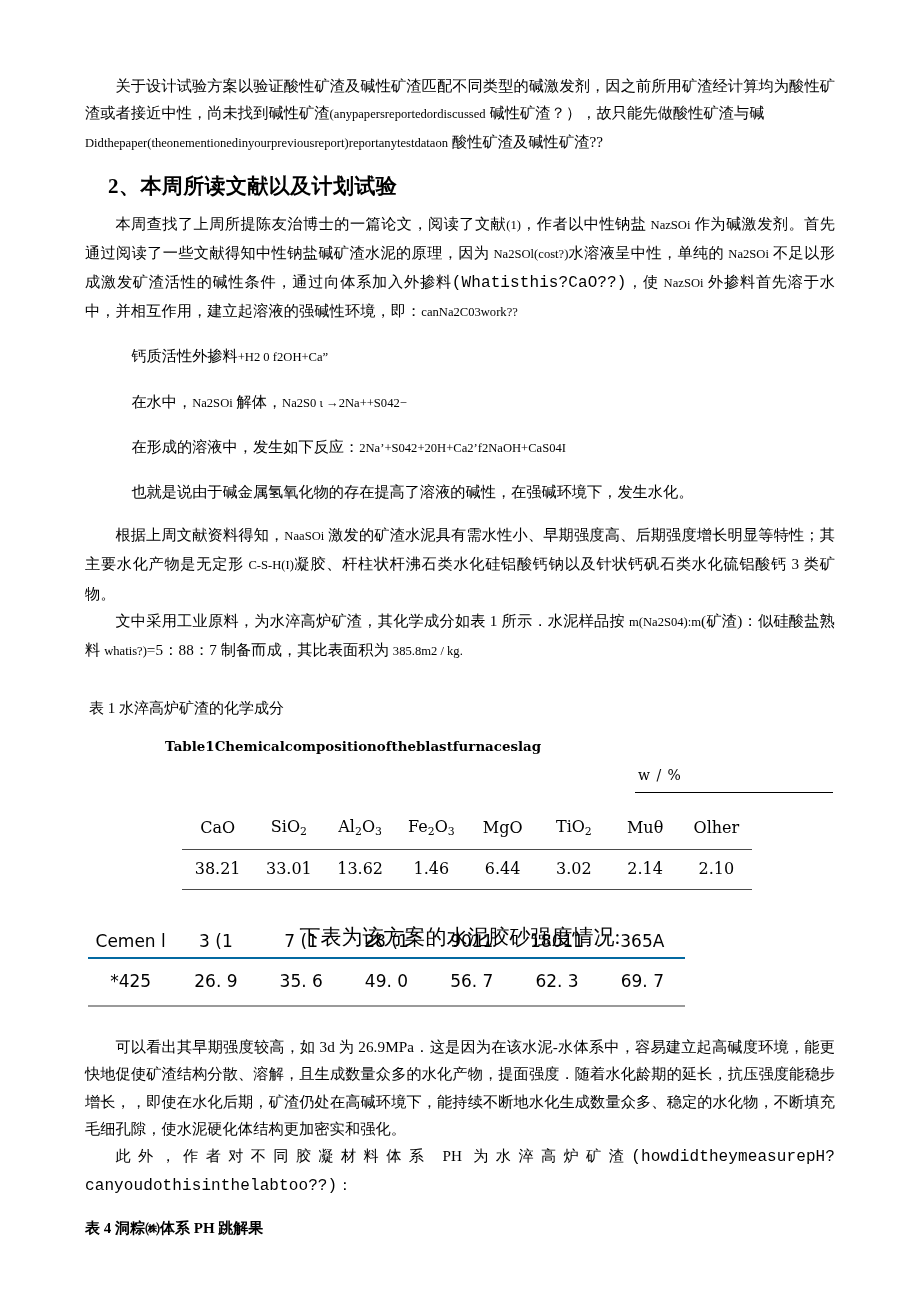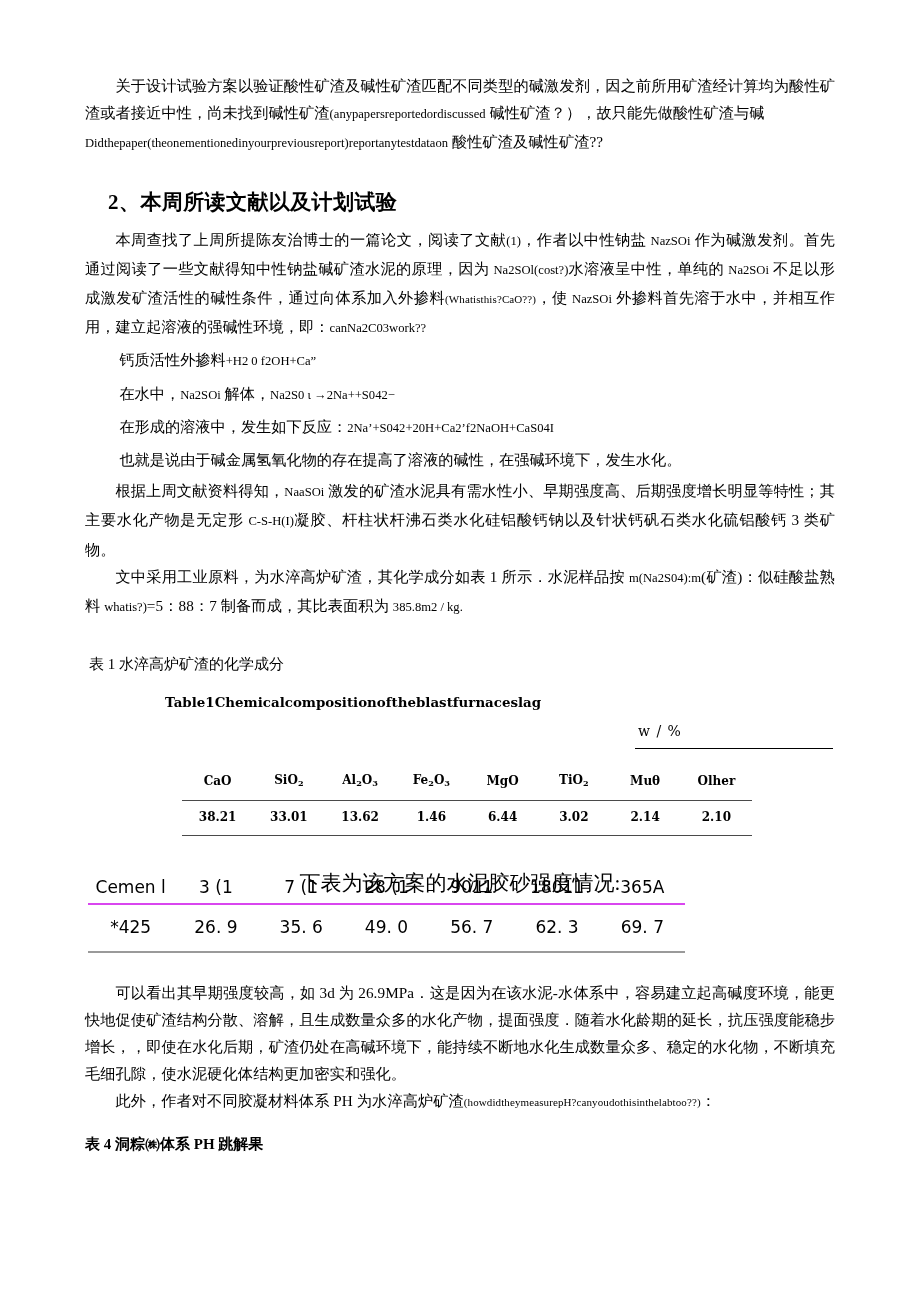--- a/index.html
+++ b/index.html
@@ -37,51 +37,51 @@
     letter-spacing: 0.1px;
   }
   .para.indent { text-indent: 2em; }
 
   .latin {
     font-family: "Liberation Serif", "DejaVu Serif", serif;
     font-size: 12.6px;
     letter-spacing: 0px;
   }
   .latin-sm {
-    font-family: Liberation Serif, serif;
-    font-size: 11px;
+    font-family: Liberation Mono, monospace;
+    font-size: 16px;
   }
   sub { font-size: 0.68em; vertical-align: -0.28em; }
 
   
   .stretch-line {
     display: block;
     text-align: justify;
     text-align-last: justify;
     text-indent: 0;
   }
 
   
   .h2 {
     font-family: "DejaVu Serif", "Liberation Serif", serif;
     font-weight: bold;
     font-size: 21px;
     line-height: 36px;
-    margin: 26px 0 6px 0;
+    margin: 10px 0 6px 0;
     text-indent: 1.1em;
     letter-spacing: 0.4px;
   }
   .h2 .num { font-family: "Liberation Serif", serif; }
 
   
   .eqline {
     font-size: 15.2px;
     line-height: 27.2px;
     text-indent: 2em;
-    margin: 4px;
+    margin: 16px;
   }
 
   
   .cap-cn {
     text-align: left;
     font-size: 15px;
     line-height: 26px;
     margin: 4px;
   }
   .cap-en {
@@ -122,22 +122,22 @@
     background: #000;
   }
   table.t1 {
     border-collapse: collapse;
     width: 570px;
     margin-left: 97px;
     table-layout: fixed;
   }
   table.t1 th, table.t1 td {
     font-family: "DejaVu Serif", "Liberation Serif", serif;
-    font-weight: bold;
-    font-size: 12px;
+    font-weight: normal;
+    font-size: 16px;
     text-align: center;
     padding: 9px 0 11px 0;
     border: none;
   }
   table.t1 thead th { padding-top: 20px; }
   table.t1 thead tr { border-bottom: 1.4px solid #4a4a4a; }
   table.t1 tbody tr { border-bottom: 1.4px solid #4a4a4a; }
 
   
   .t2-note {
@@ -154,21 +154,21 @@
     table-layout: fixed;
   }
   table.t2 th, table.t2 td {
     font-family: "DejaVu Sans", "Liberation Sans", sans-serif;
     font-size: 17px;
     text-align: center;
     padding: 4px 0 6px 0;
     border: none;
     font-weight: normal;
   }
-  table.t2 thead tr { border-bottom: 2px solid #d946ef; }
+  table.t2 thead tr { border-bottom: 2px solid #0369a1; }
   table.t2 tbody tr { border-bottom: 2px solid #9a9a9a; }
   table.t2 tbody td { padding: 12px 0 14px 0; }
 
   .sp-8 { height: 8px; }
   .sp-14 { height: 14px; }
   .sp-26 { height: 26px; }
   .sp-34 { height: 34px; }
 </style>
 </head>
 <body>

